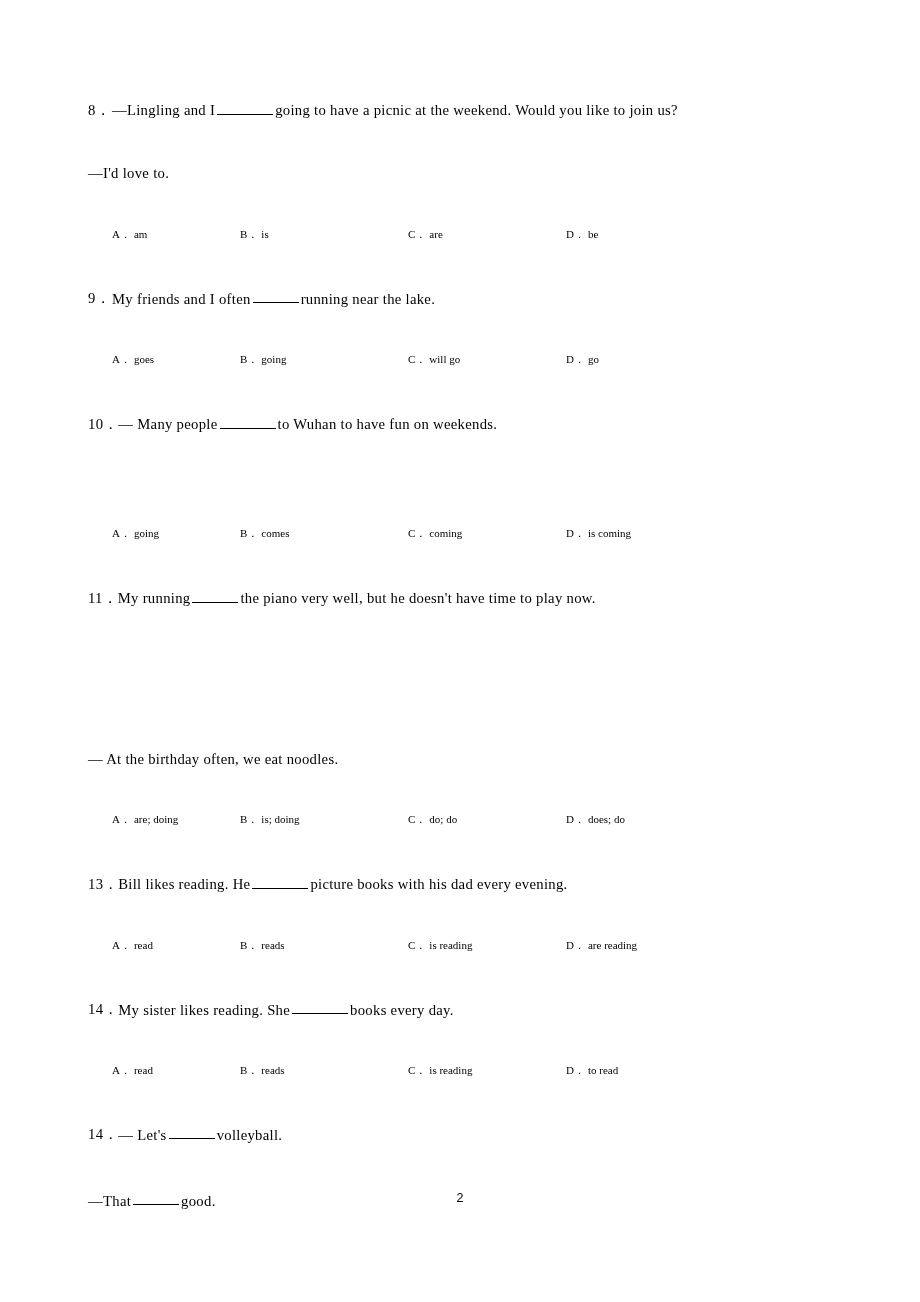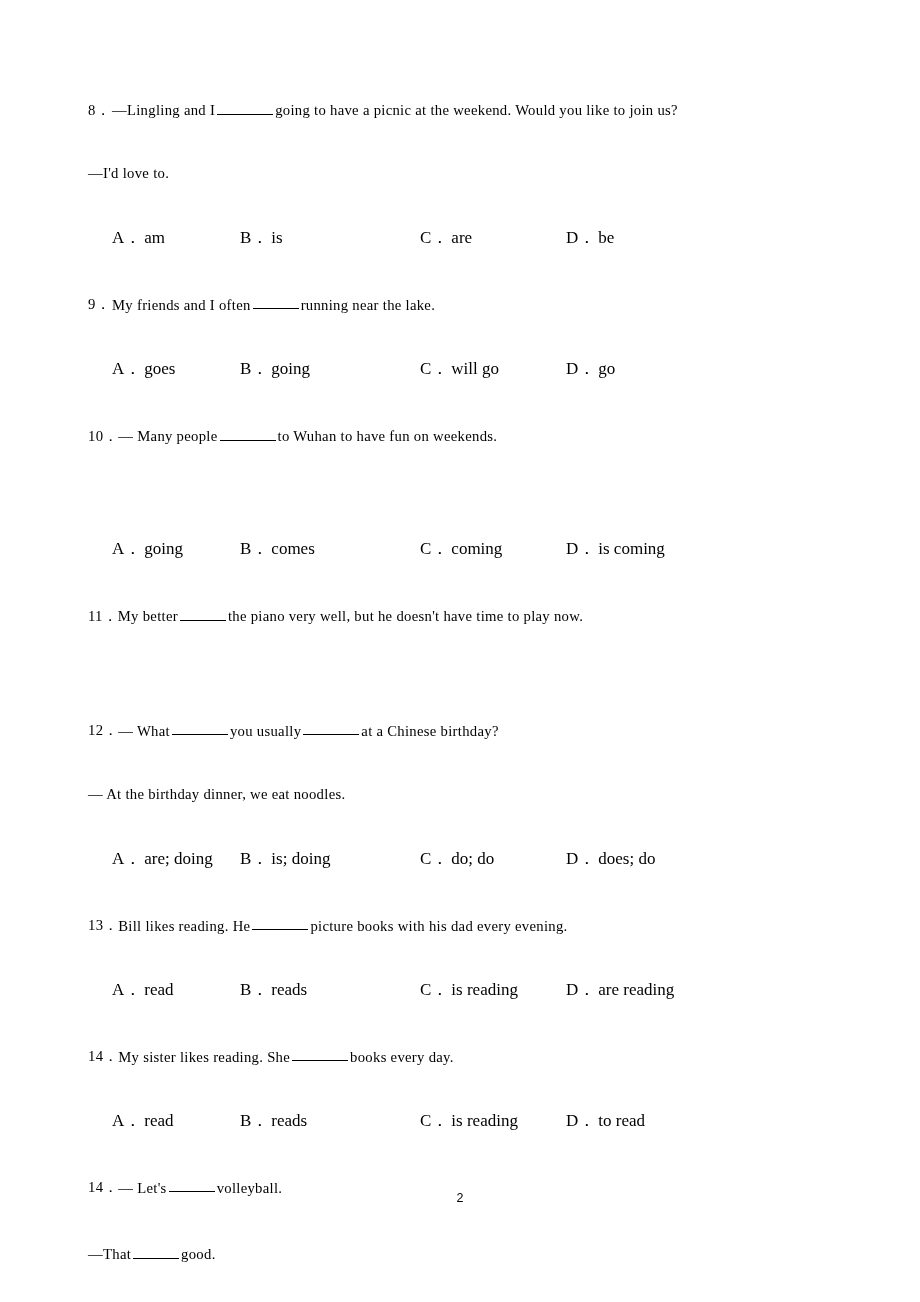--- a/index.html
+++ b/index.html
@@ -46,34 +46,34 @@
   .blank {
     display: inline-block;
     border-bottom: 1px solid #000;
     vertical-align: baseline;
     height: 0.92em;
     margin: 0 2px;
   }
   .b-sm { width: 46px; }
   .b-md { width: 56px; }
   .opts {
-    font-size: 17px;
+    font-size: 11px;
     line-height: 1;
     white-space: nowrap;
     position: relative;
     height: 1em;
     padding-left: 24px;
   }
   .opt {
     position: absolute;
     top: 0;
   }
   .opt-a { left: 24px; }
   .opt-b { left: 152px; }
-  .opt-c { left: 332px; }
+  .opt-c { left: 320px; }
   .opt-d { left: 478px; }
   .opt .lbl {
     margin-right: 3px;
   }
   .sp-stem   { height: 49px; }
   .sp-reply  { height: 48px; }
   .sp-opts   { height: 49px; }
   .pagenum {
     position: absolute;
     left: 0;
@@ -131,32 +131,29 @@
       <span class="opt opt-a"><span class="lbl">A．</span><span>going</span></span>
       <span class="opt opt-b"><span class="lbl">B．</span><span>comes</span></span>
       <span class="opt opt-c"><span class="lbl">C．</span><span>coming</span></span>
       <span class="opt opt-d"><span class="lbl">D．</span><span>is coming</span></span>
     </div>
     <div class="sp-opts"></div>
   </div>
 
   <div class="qblock">
     <div class="qline stem">
-      <span class="qnum wide">11．</span><span>My better</span><span class="blank b-sm"></span><span>the piano very well, but he doesn't have time to play now.</span>
-    </div>
-    <div class="sp-reply"></div>
-    <div class="sp-opts"></div>
-  </div>
-
-  <div class="qblock">
-    <div class="qline stem">
-      <span class="qnum wide">12．</span><span>— What</span><span class="blank b-md"></span><span>you usually</span><span class="blank b-md"></span><span>at a Chinese birthday?</span>
-    </div>
-    <div class="sp-stem"></div>
-    <div class="qline">— At the birthday dinner, we eat noodles.</div>
+      <span class="qnum wide">11．</span><span>My running</span><span class="blank b-sm"></span><span>the piano very well, but he doesn't have time to play now.</span>
+    </div>
+    <div class="sp-reply"></div>
+    <div class="sp-opts"></div>
+  </div>
+
+  <div class="qblock">
+    <div class="sp-stem"></div>
+    <div class="qline">— At the birthday often, we eat noodles.</div>
     <div class="sp-reply"></div>
     <div class="opts">
       <span class="opt opt-a"><span class="lbl">A．</span><span>are; doing</span></span>
       <span class="opt opt-b"><span class="lbl">B．</span><span>is; doing</span></span>
       <span class="opt opt-c"><span class="lbl">C．</span><span>do; do</span></span>
       <span class="opt opt-d"><span class="lbl">D．</span><span>does; do</span></span>
     </div>
     <div class="sp-opts"></div>
   </div>
 

